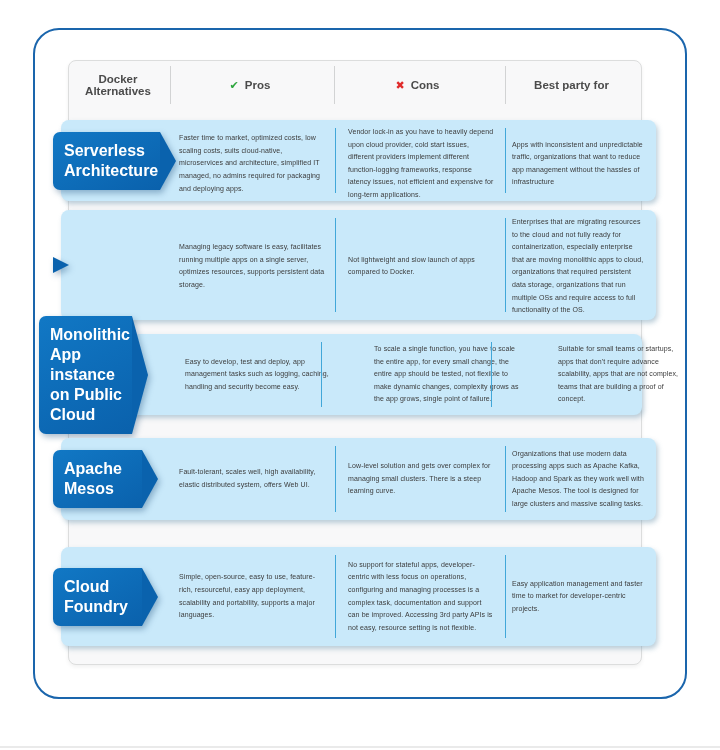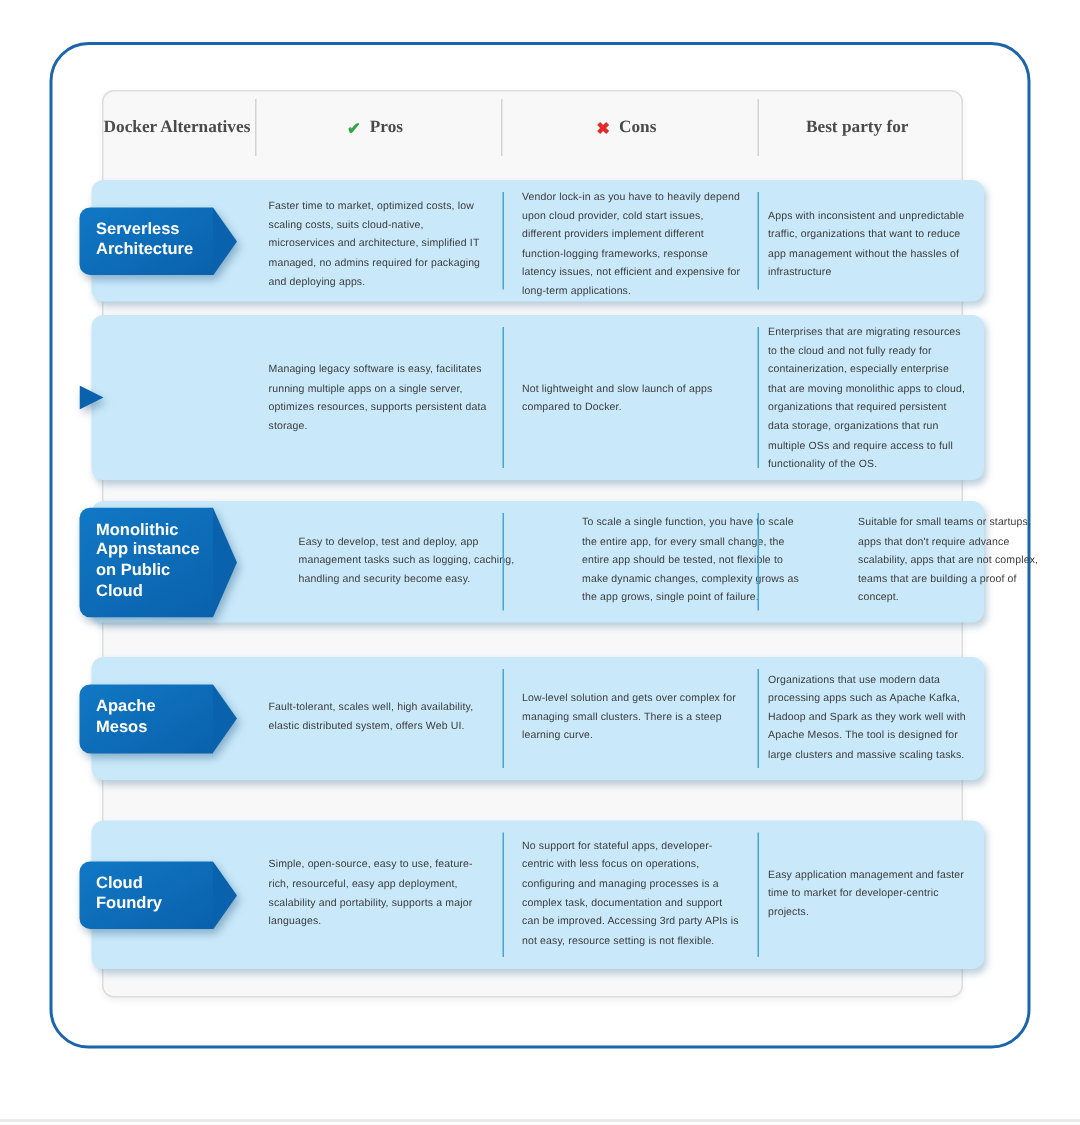--- a/index.html
+++ b/index.html
@@ -5,21 +5,21 @@
   html,body{margin:0;padding:0;background:#ffffff;}
   .stage{position:relative;width:720px;height:750px;background:#ffffff;overflow:hidden;
          font-family:"Liberation Sans","DejaVu Sans",sans-serif;}
   .frame{position:absolute;left:33px;top:28px;width:650px;height:667px;
          border:2px solid #1a65ac;border-radius:26px;background:#ffffff;}
   .panel{position:absolute;left:68px;top:60px;width:572px;height:603px;
          background:#f8f8f9;border:1px solid #dcdddd;border-radius:8px;
          box-shadow:0 2px 4px rgba(0,0,0,0.06);}
   
   .header-row{position:absolute;left:68px;top:60px;width:528px;height:50px;
-              display:grid;grid-template-columns:100px 164px 171px 137px;font-family:Liberation Serif, serif;}
+              display:grid;grid-template-columns:100px 164px 171px 137px;}
   .hcell{display:flex;align-items:center;justify-content:center;
          font-size:11.5px;font-weight:bold;color:#4b4b4b;text-align:center;gap:6px;}
   .hcell .ic{font-size:11px;font-weight:bold;}
   .ic-check{color:#2fa63e;}
   .ic-cross{color:#e02b2b;}
   .hdiv{position:absolute;top:66px;width:1px;height:38px;background:#d2d3d4;}
   .hdiv1{left:168px}.hdiv2{left:332px}.hdiv3{left:503px}
   
   .row{position:absolute;left:59px;width:595px;background:#c9e9fa;border-radius:8px;
        box-shadow:2px 3px 5px rgba(110,150,175,0.45);
@@ -35,21 +35,21 @@
   .cell-cons{padding:6px 10px 6px 13px;}
   .cell-best{padding:6px 12px 6px 7px;}
   .vdiv{position:absolute;top:8px;bottom:8px;width:1px;background:#41a7d9;}
   .vdiv-a{left:274px}.vdiv-b{left:444px}
   
   .arrowwrap{position:absolute;left:-8px;top:50%;transform:translateY(-50%);
              display:flex;width:105px;
              filter:drop-shadow(2px 3px 3px rgba(10,60,110,0.35));}
   .arrow-rect{flex:1 1 auto;background:linear-gradient(150deg,#1178c5,#0a61ac);
               border-radius:7px 0 0 7px;color:#ffffff;font-weight:bold;
-              font-size:11px;line-height:1.25;padding:9px 2px 9px 11px;
+              font-size:16px;line-height:1.25;padding:9px 2px 9px 11px;
               white-space:pre-line;}
   .arrow-tip{flex:0 0 16px;}
   .arrow-tip svg{display:block;width:16px;height:100%;}
   .footer-line{position:absolute;left:0;top:746px;width:720px;height:2px;background:#eaeaea;}
 </style>
 </head>
 <body>
 
 <div class="stage">
   <div class="frame">
@@ -115,21 +115,21 @@
       <div class="vdiv vdiv-b"></div>
       <div class="arrowwrap">
         <div class="arrow-tip">
           <svg viewBox="0 0 10 10" preserveAspectRatio="none">
               <polygon points="0,0 10,5 0,10" fill="#0a62ad"></polygon>
             </svg>
         </div>
       </div>
     </div>
 
-    <div class="row row-3" style="left:26px;top:304px;gap:20px;">
+    <div class="row row-3" style="left:12px;top:304px;gap:20px;">
       <div></div>
       <div class="cell cell-pros">
           <span>Easy to develop, test and deploy, app management tasks such as logging, caching, handling and security become easy.</span>
         </div>
       <div class="cell cell-cons">
           <span>To scale a single function, you have to scale the entire app, for every small change, the entire app should be tested, not flexible to make dynamic changes, complexity grows as the app grows, single point of failure.</span>
         </div>
       <div class="cell cell-best">
           <span>Suitable for small teams or startups, apps that don't require advance scalability, apps that are not complex, teams that are building a proof of concept.</span>
         </div>

